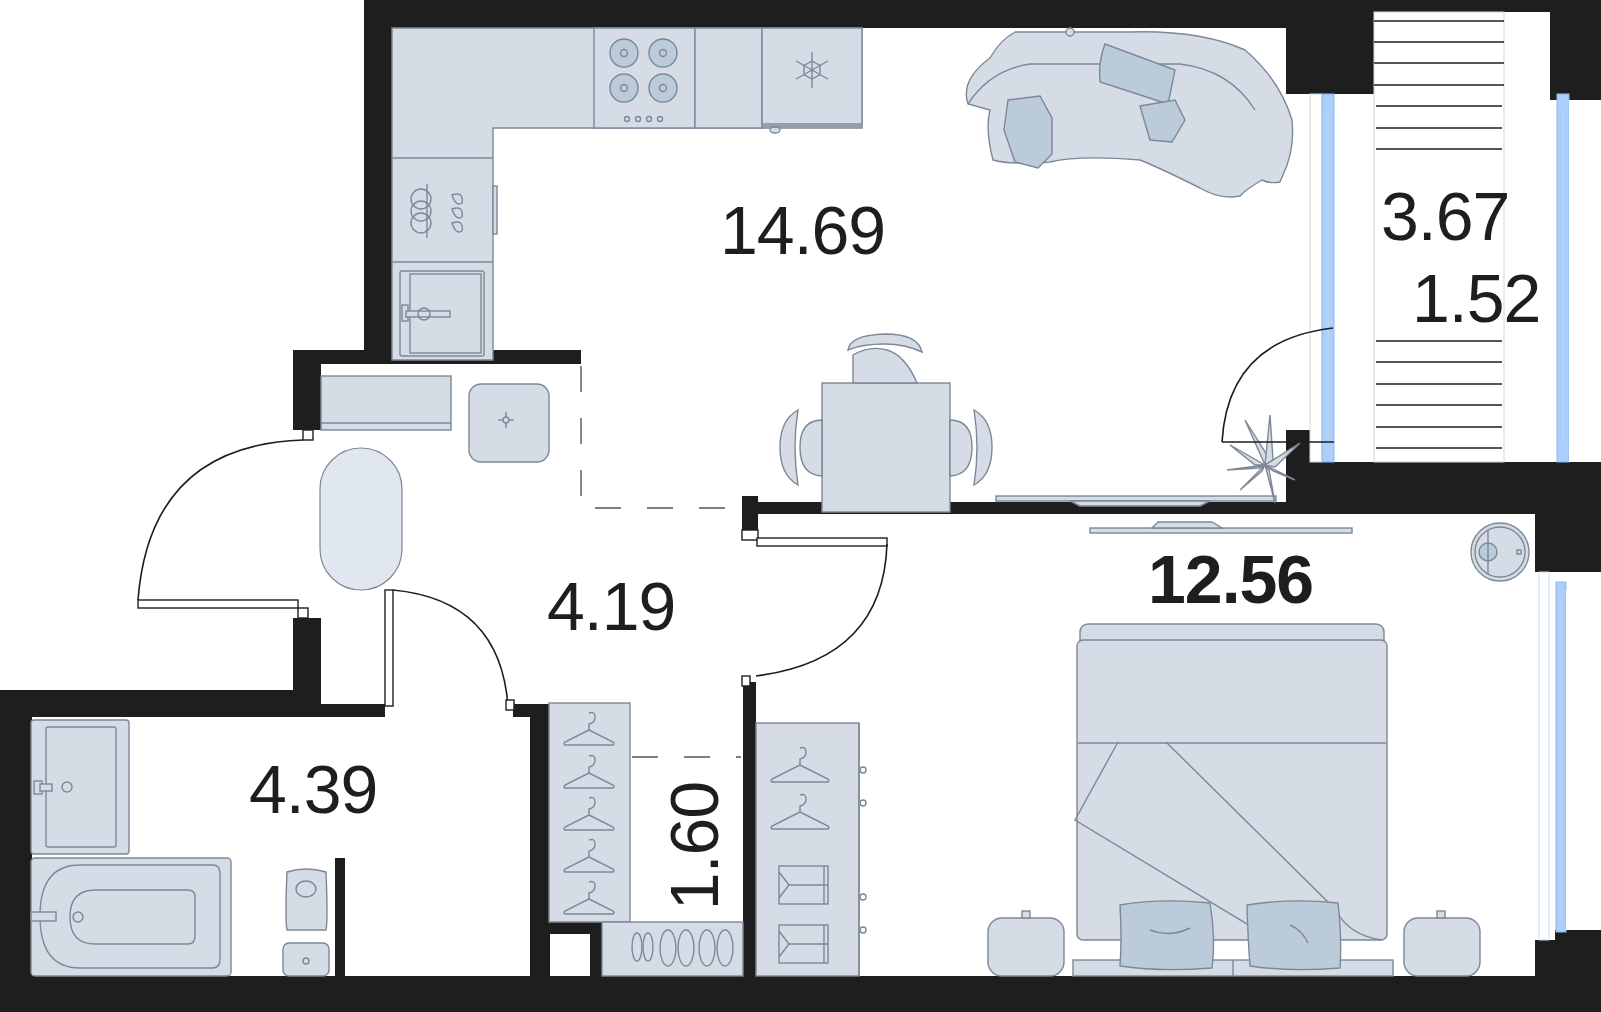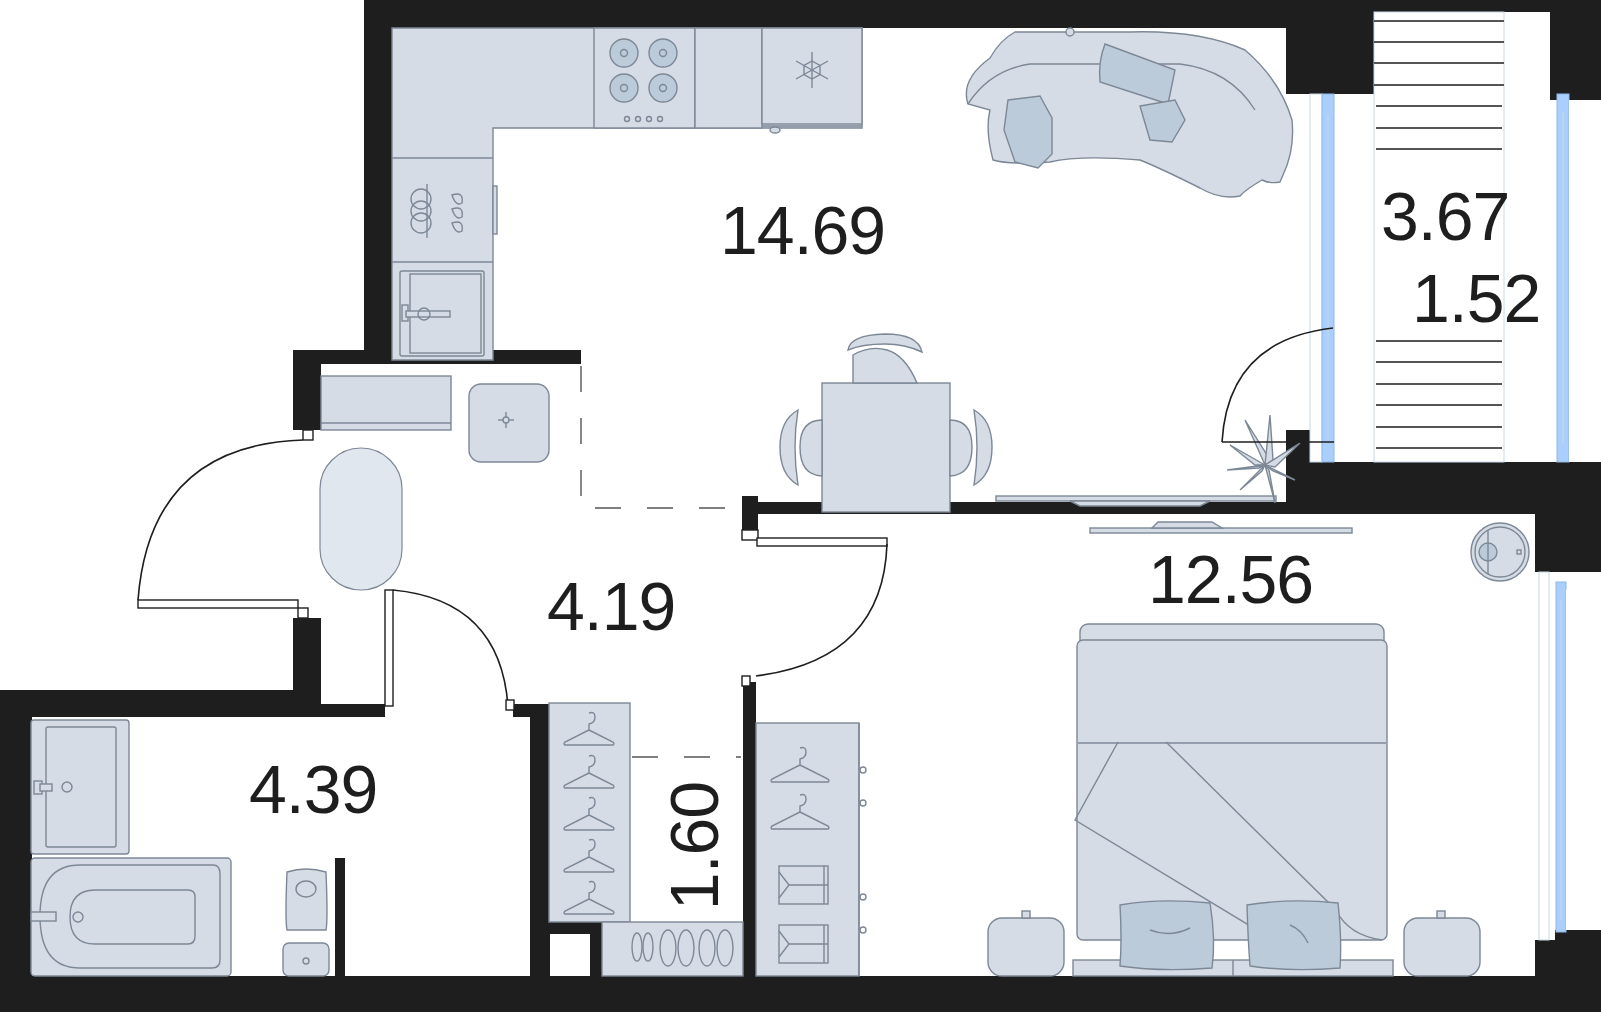--- a/index.html
+++ b/index.html
@@ -316,13 +316,13 @@
   </g>
 
 </svg>
 
 <div class="area-label" style="left:720px; top:196px;">14.69</div>
 <div class="area-label" style="left:1381px; top:182px;">3.67</div>
 <div class="area-label" style="left:1412px; top:248px;margin-top:16px;">1.52</div>
 <div class="area-label" style="left:547px; top:572px;">4.19</div>
 <div class="area-label" style="left:249px; top:755px;">4.39</div>
 <div class="area-label rot" style="left:630px; top:812px;">1.60</div>
-<div class="area-label" style="left:1148px; top:545px;">12.56</div>
+<div class="area-label" style="left:1148px; top:545px;font-weight:bold;">12.56</div>
 
 </body></html>

